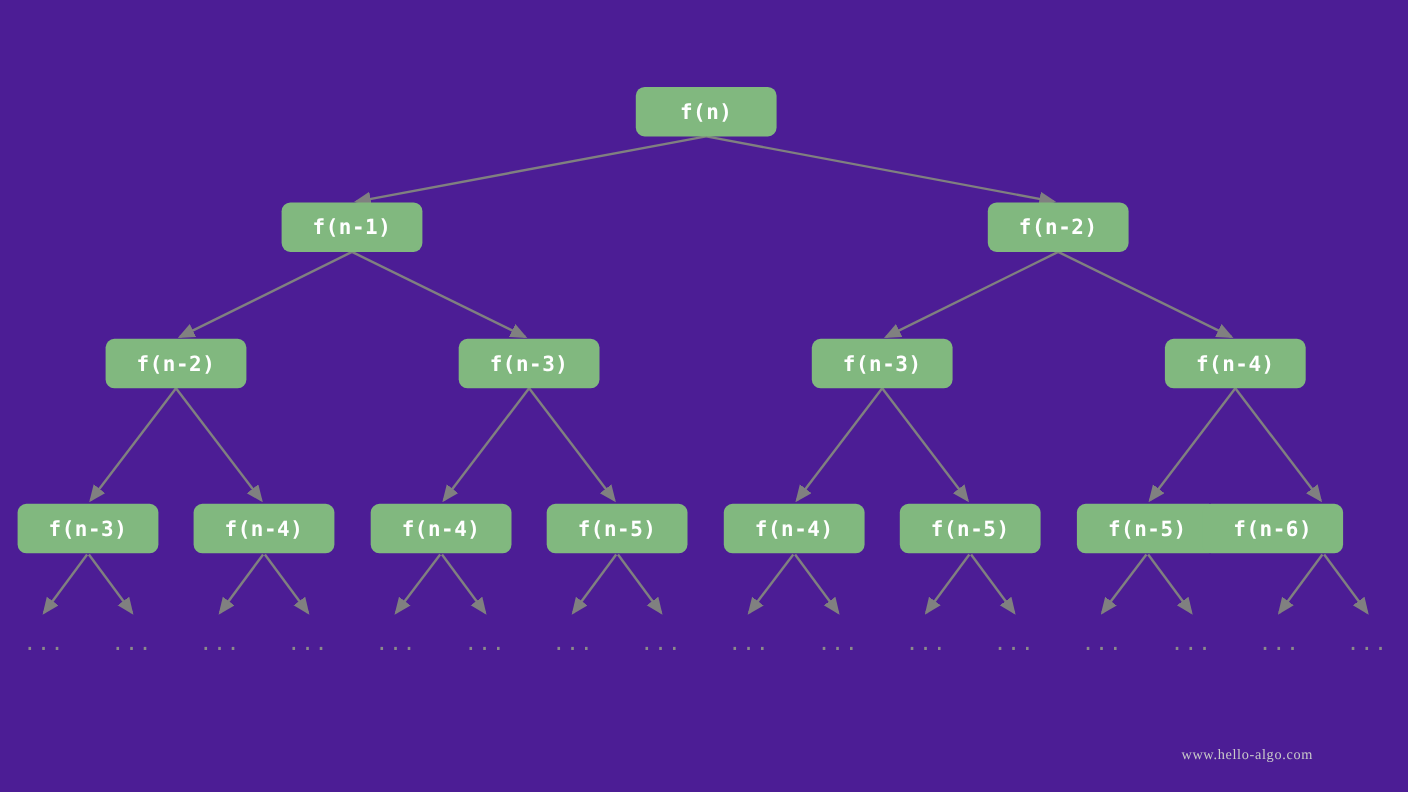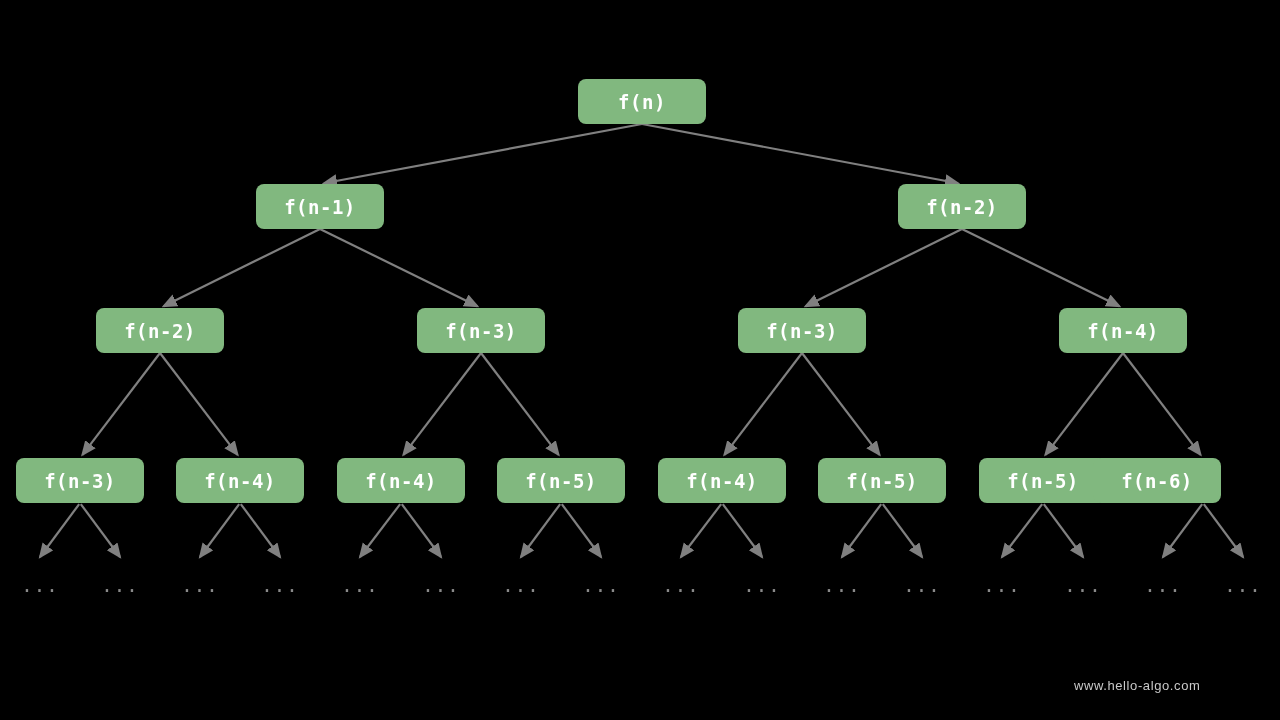--- a/index.html
+++ b/index.html
@@ -8,21 +8,21 @@
     padding: 0;
     background: #ffffff;
   }
   body {
     font-family: "DejaVu Sans Mono", monospace;
   }
   #canvas {
     position: relative;
     width: 1280px;
     height: 720px;
-    background: #000000;
+    background: #4c1d95;
     overflow: hidden;
   }
   #edges {
     position: absolute;
     left: 0;
     top: 0;
     width: 1280px;
     height: 720px;
     pointer-events: none;
   }
@@ -45,21 +45,21 @@
     font-family: "DejaVu Sans Mono", monospace;
     color: #8a8a8a;
     font-size: 19px;
     letter-spacing: 1px;
     line-height: 1;
     transform: translate(-50%, -50%);
     user-select: none;
   }
   #watermark {
     position: absolute;
-    font-family: Liberation Sans, sans-serif;
+    font-family: Liberation Serif, serif;
     font-size: 13px;
     color: #c9c9c9;
     letter-spacing: 0.6px;
     white-space: nowrap;
   }
 </style>
 </head>
 <body>
 
 <div id="canvas">

